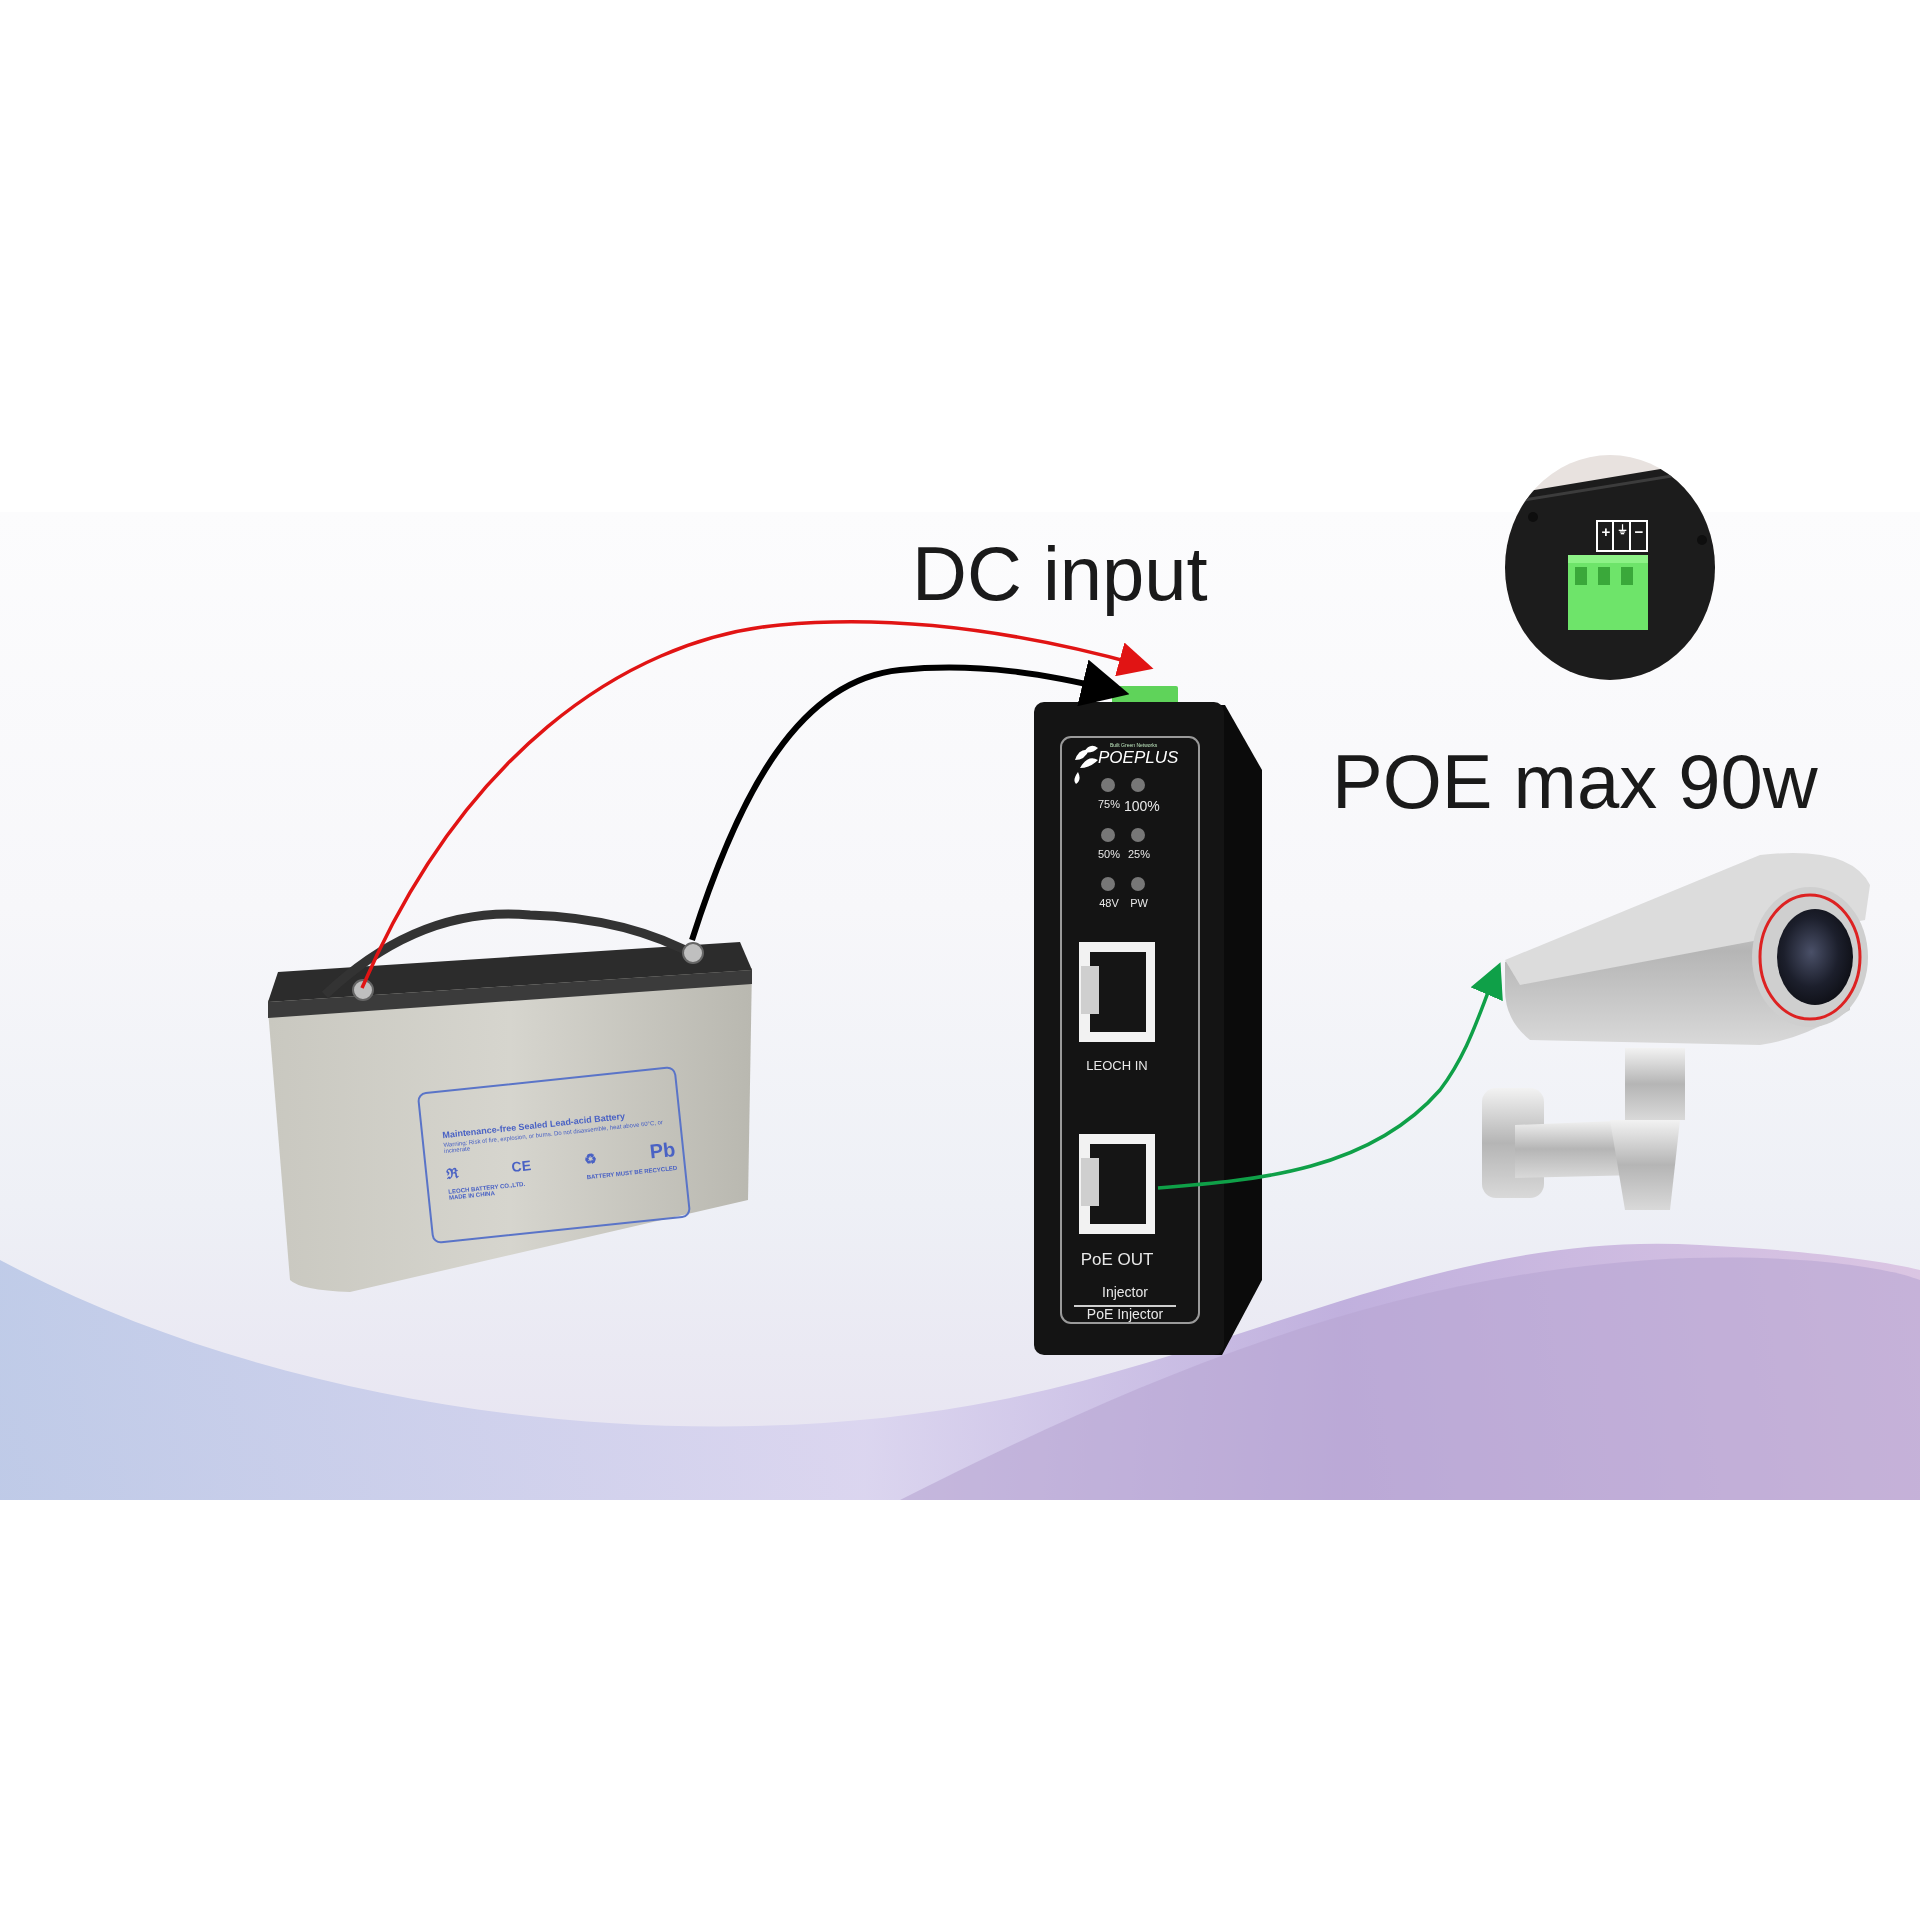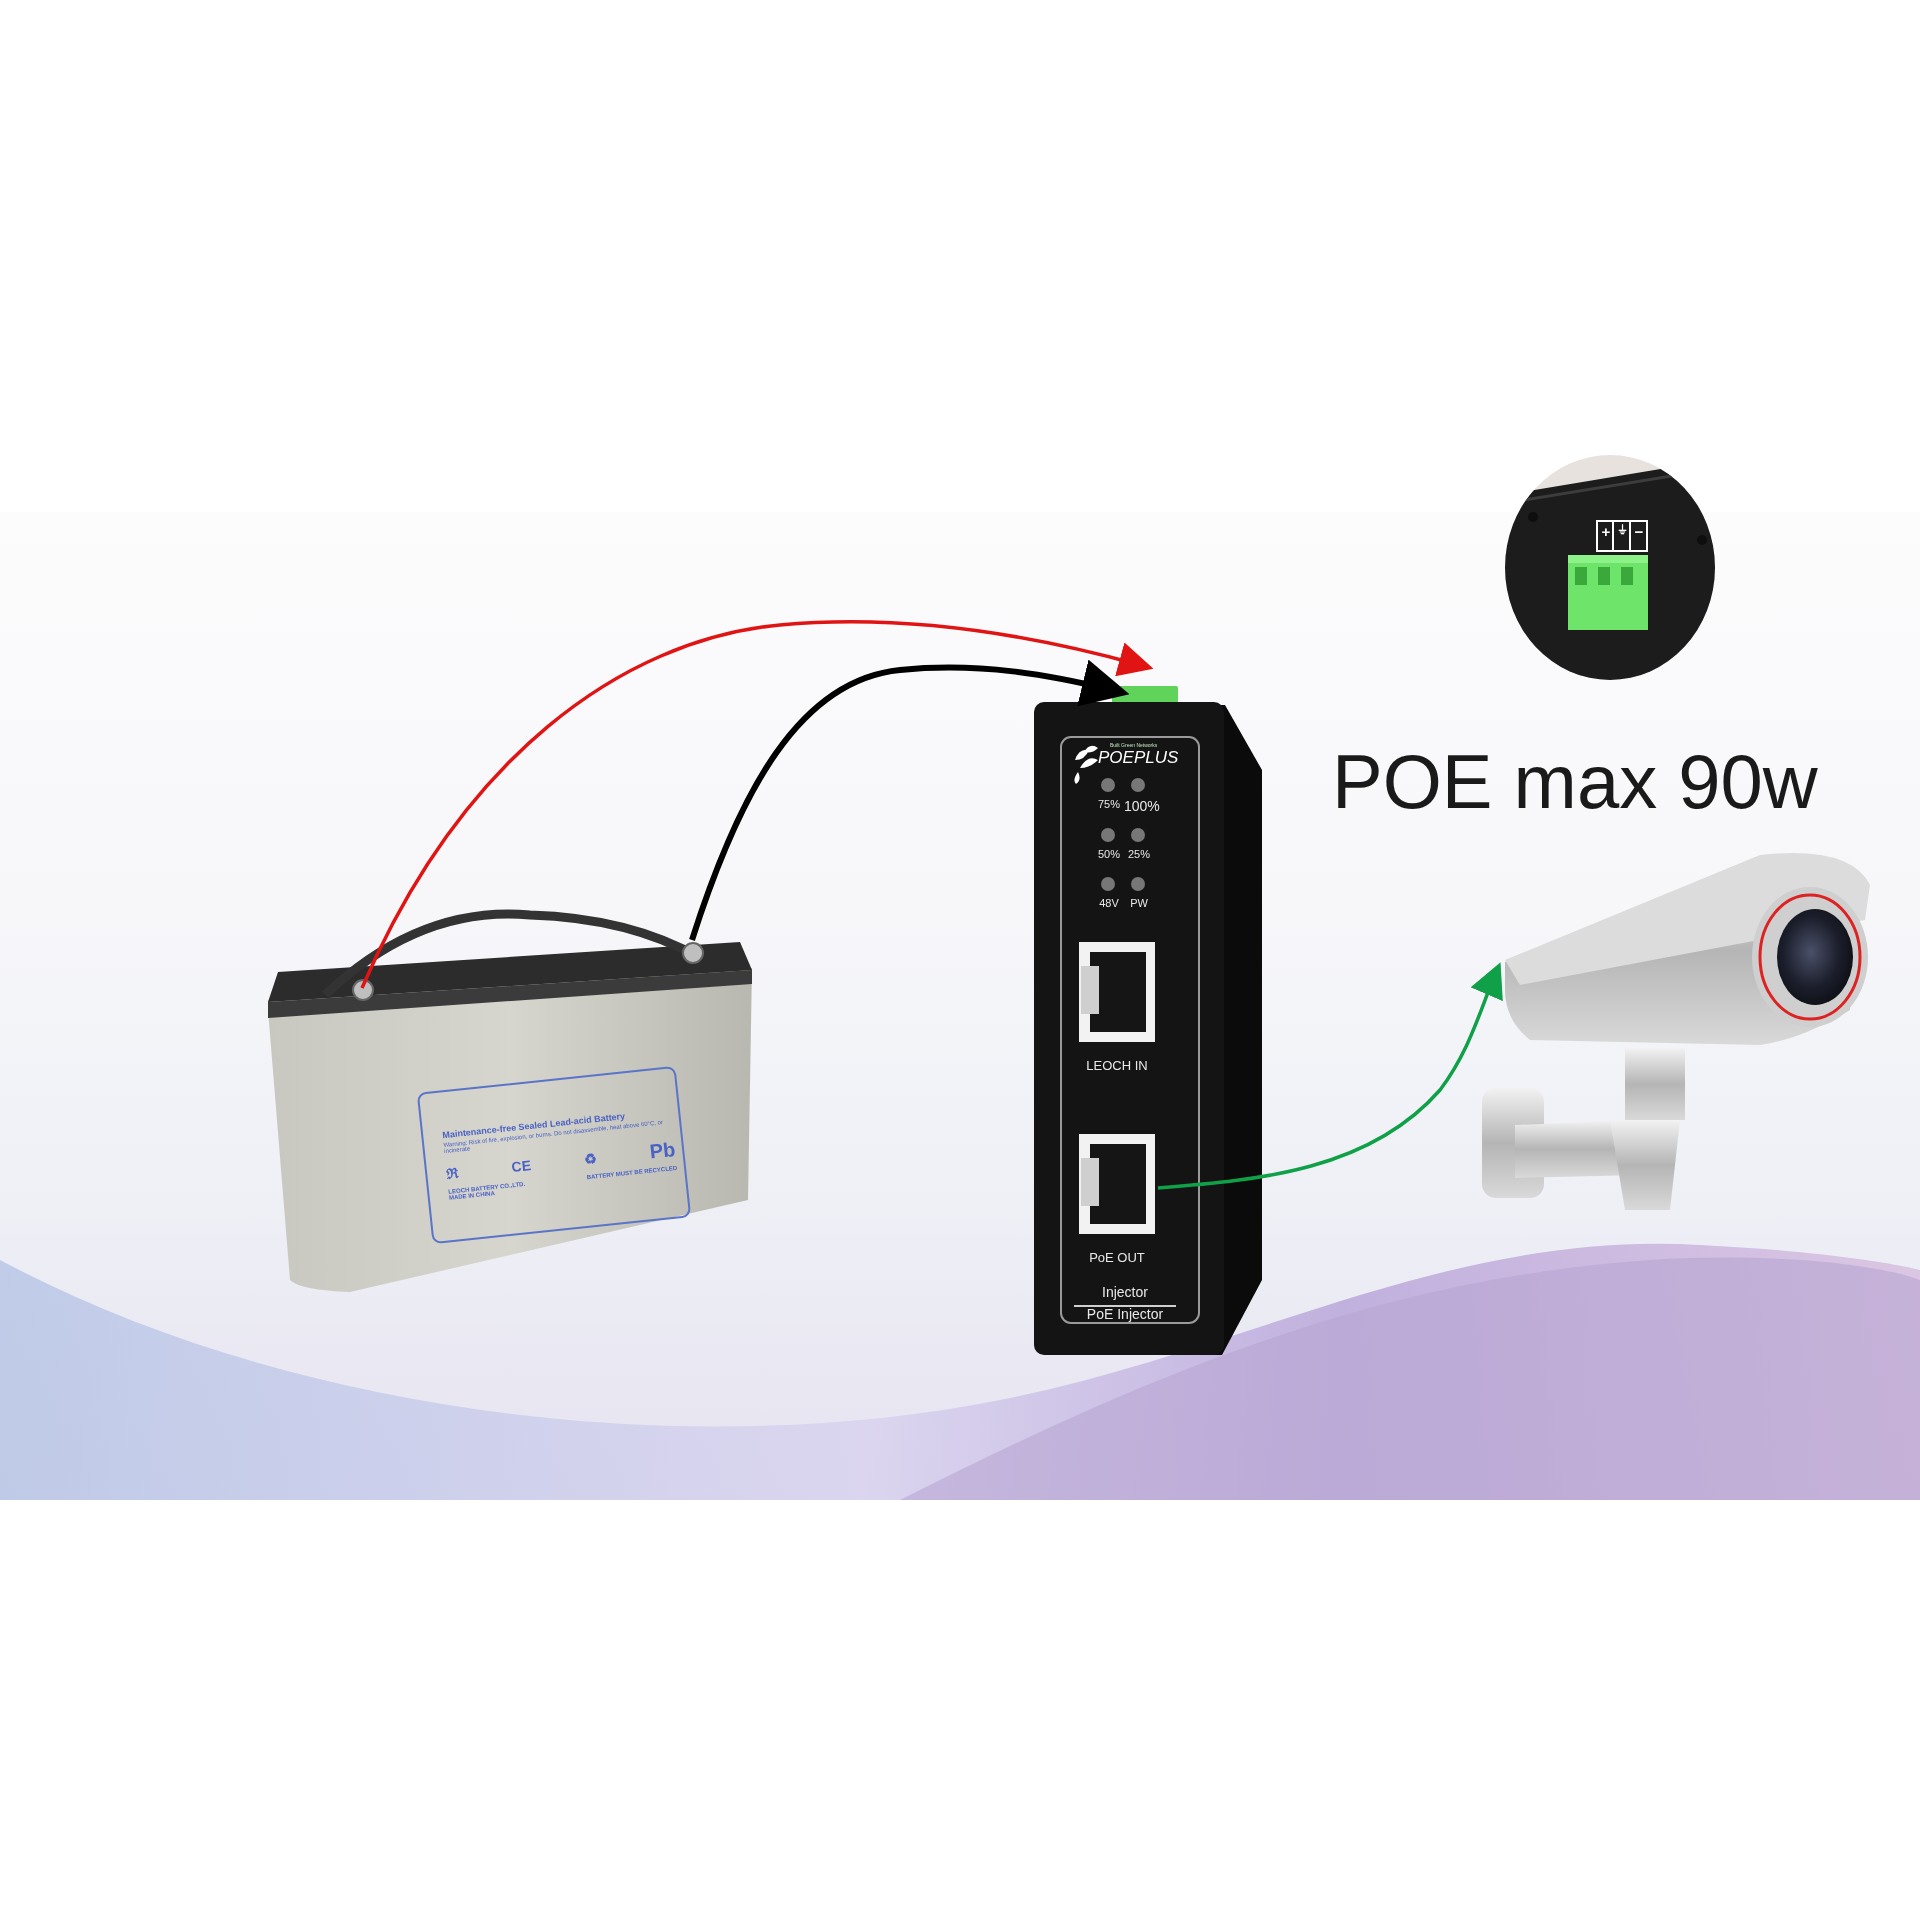--- a/index.html
+++ b/index.html
@@ -100,21 +100,21 @@
   </svg>
   <div class="dev-text" style="left:1098px;top:748px;font-size:17px;font-style:italic;color:#fff;">POEPLUS</div>
   <div class="dev-text" style="left:1110px;top:742px;font-size:5px;color:#bfe8bf;">Built Green Networks</div>
   <div class="dev-text" style="left:1095px;top:798px;font-size:11px;width:28px;">75%</div>
   <div class="dev-text" style="left:1124px;top:798px;font-size:14px;width:30px;">100%</div>
   <div class="dev-text" style="left:1095px;top:848px;font-size:11px;width:28px;">50%</div>
   <div class="dev-text" style="left:1124px;top:848px;font-size:11px;width:30px;">25%</div>
   <div class="dev-text" style="left:1095px;top:897px;font-size:11px;width:28px;">48V</div>
   <div class="dev-text" style="left:1124px;top:897px;font-size:11px;width:30px;">PW</div>
   <div class="dev-text" style="left:1079px;top:1058px;font-size:13px;width:76px;">LEOCH IN</div>
-  <div class="dev-text" style="left:1079px;top:1250px;font-size:13px;width:76px;">PoE OUT</div>
+  <div class="dev-text" style="left:1079px;top:1250px;font-size:17px;width:76px;">PoE OUT</div>
   <div class="dev-text" style="left:1074px;top:1284px;font-size:14px;width:102px;">Injector</div>
   <div class="dev-text" style="left:1074px;top:1306px;font-size:14px;width:102px;">PoE Injector</div>
 
   <div class="inset">
     <svg width="210" height="225">
       <path d="M0,40 L210,5 L210,225 L0,225 Z" fill="#1c1c1c"></path>
       <path d="M0,48 L210,14" stroke="#3c3c3c" stroke-width="3"></path>
       <circle cx="28" cy="62" r="5" fill="#0e0e0e"></circle>
       <circle cx="197" cy="85" r="5" fill="#0e0e0e"></circle>
       <rect x="92" y="66" width="50" height="30" fill="none" stroke="#fff" stroke-width="2"></rect>
@@ -171,14 +171,15 @@
       </marker>
       <marker id="arrGreen" markerWidth="10" markerHeight="10" refX="6" refY="5" orient="auto" markerUnits="strokeWidth">
         <path d="M0,0 L10,5 L0,10 Z" fill="#0fa048"></path>
       </marker>
     </defs>
     <path d="M362,988 C460,760 620,640 780,625 C920,612 1050,640 1140,665" stroke="#e11414" stroke-width="3.5" fill="none" marker-end="url(#arrRed)"></path>
     <path d="M692,940 C740,790 800,680 900,670 C980,662 1050,675 1112,690" stroke="#000" stroke-width="6" fill="none" marker-end="url(#arrBlack)"></path>
     <path d="M1158,1188 C1260,1180 1370,1170 1440,1090 C1470,1050 1480,1010 1495,975" stroke="#0fa048" stroke-width="3.5" fill="none" marker-end="url(#arrGreen)"></path>
   </svg>
 
+  <div class="label lbl-dc">DC input</div>
   <div class="label lbl-poe">POE max 90w</div>
 </div>
 
 </body></html>

